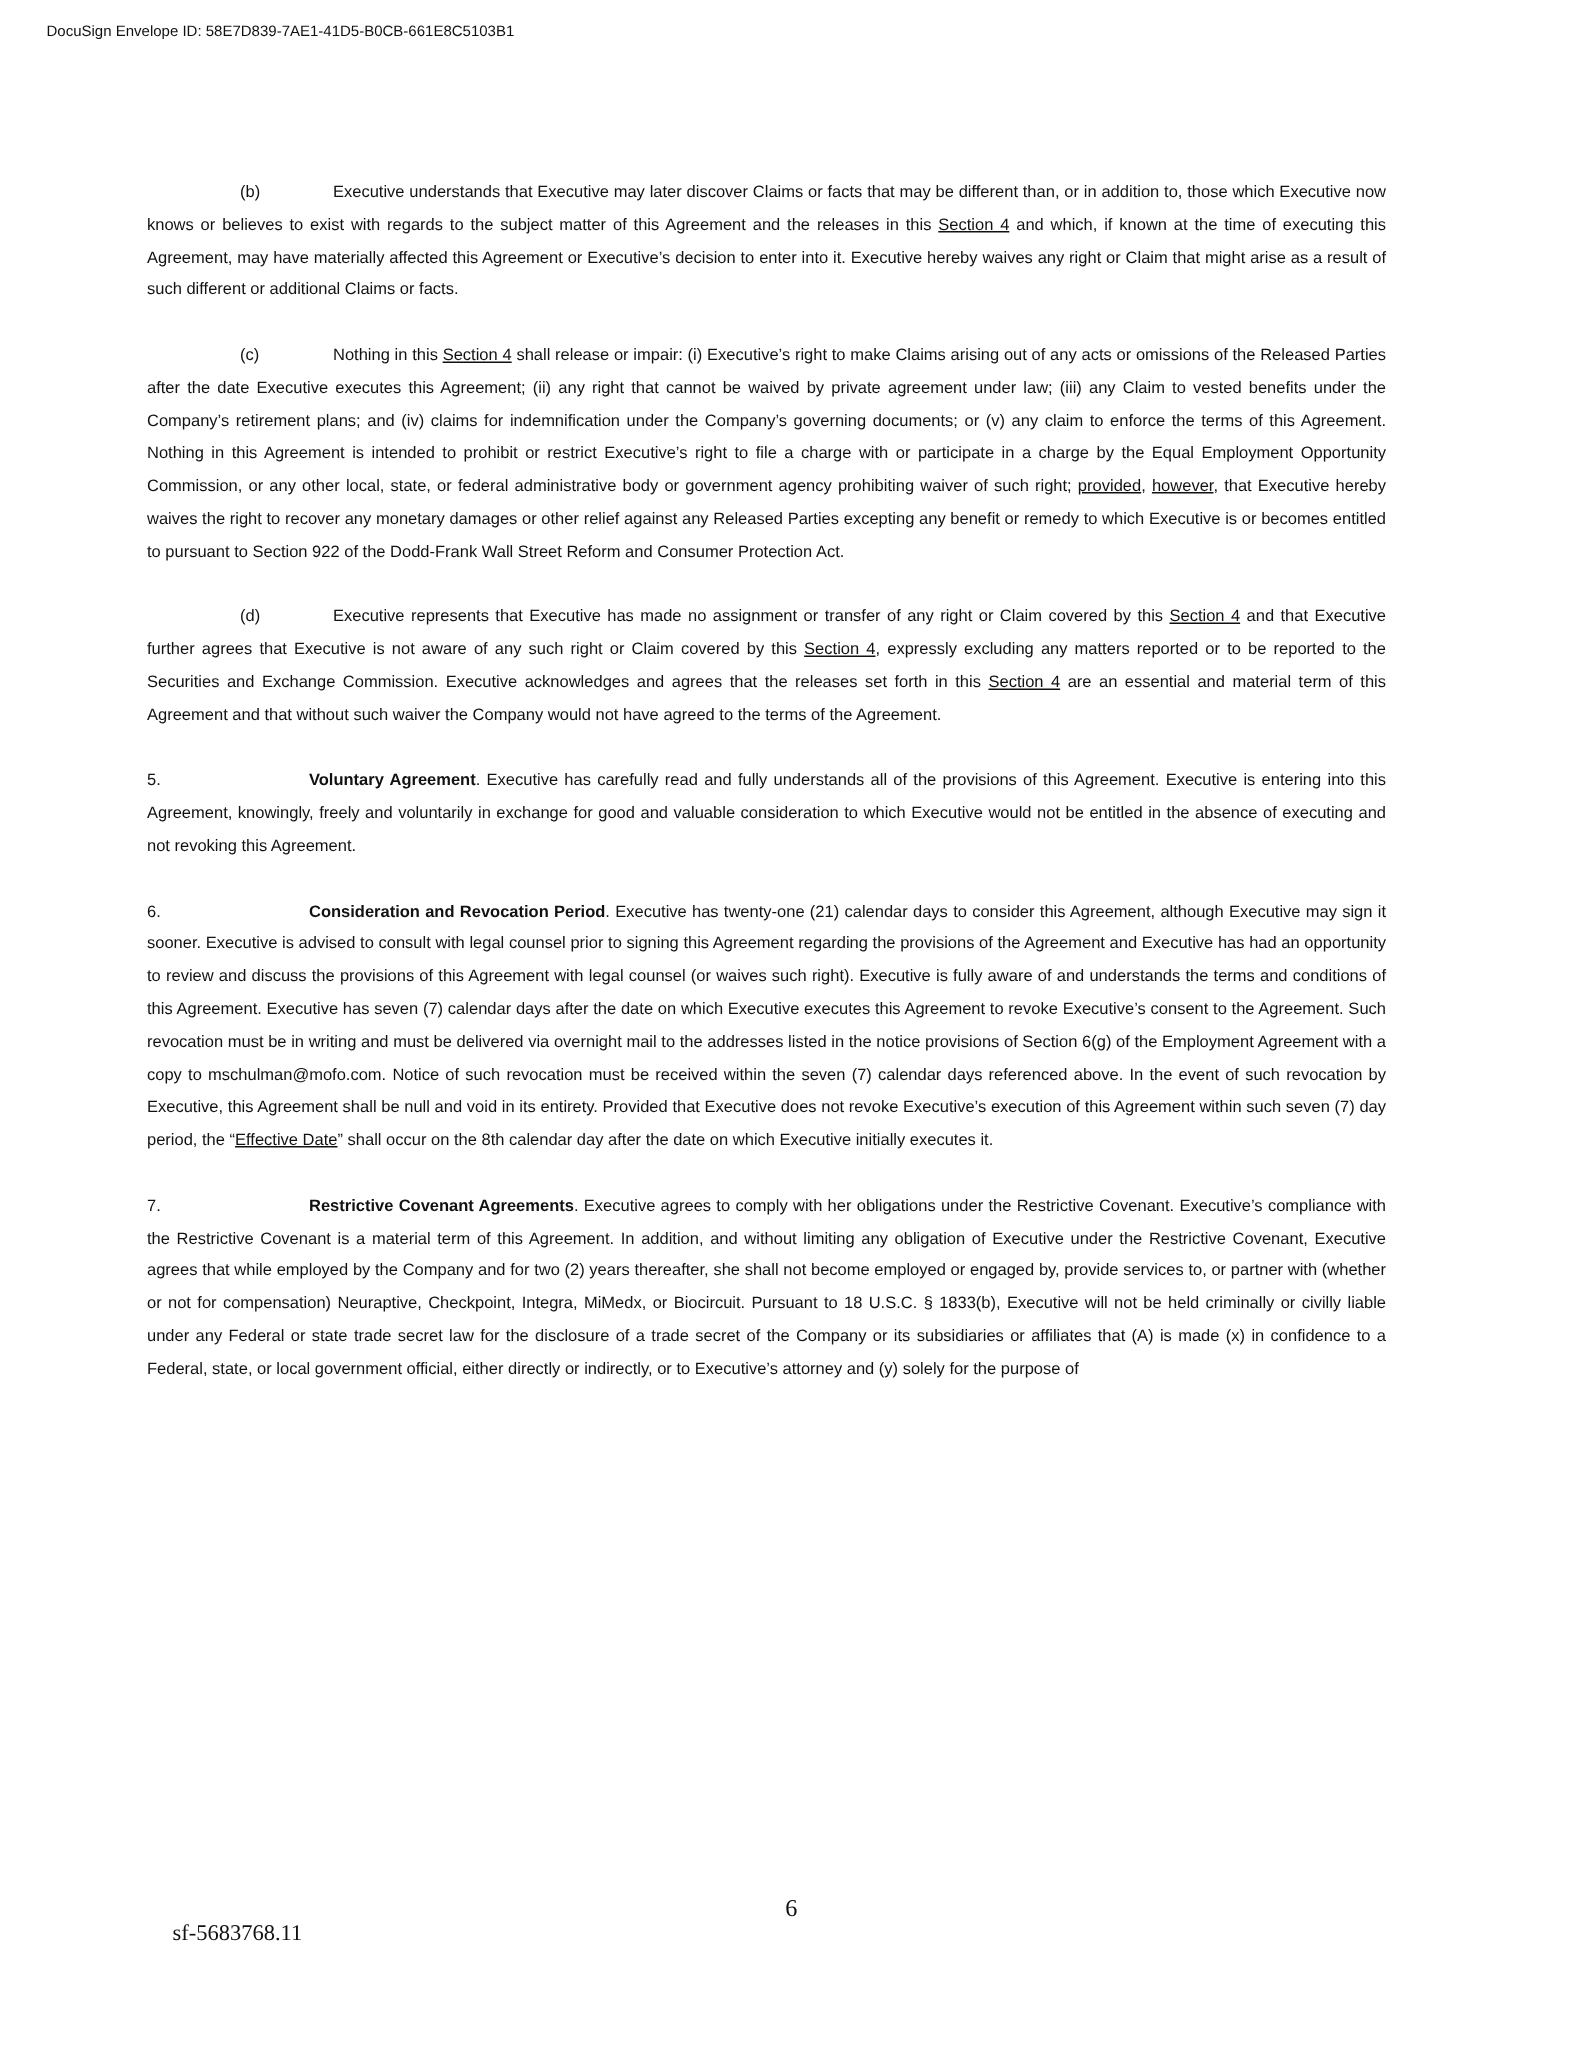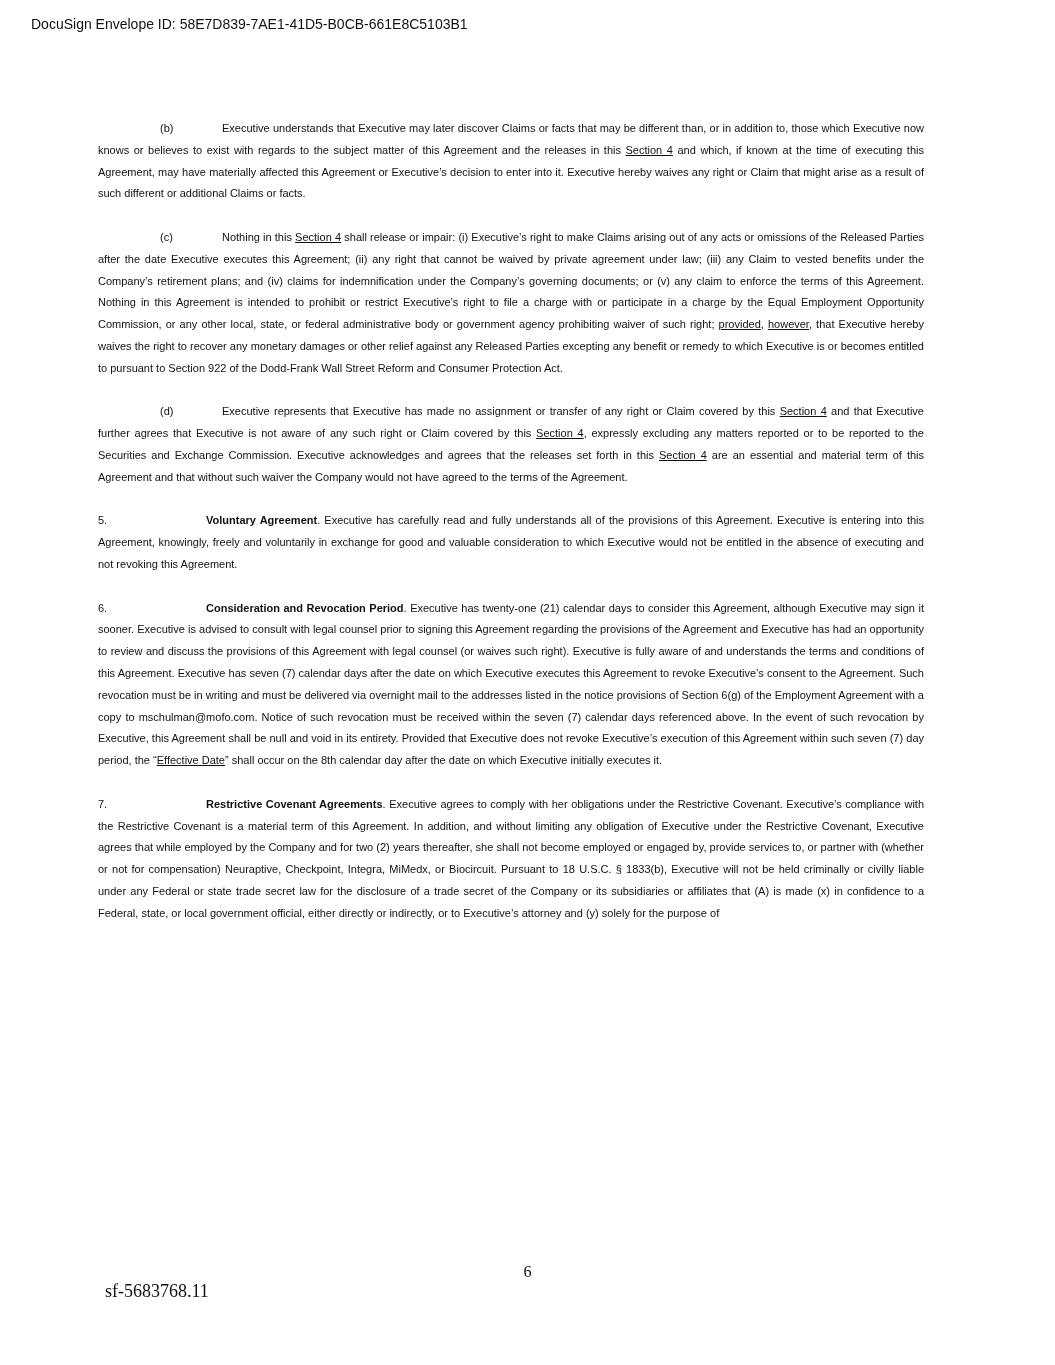--- a/index.html
+++ b/index.html
@@ -12,21 +12,21 @@
       height: 1365px;
       position: relative;
       overflow: hidden;
       color: #111111;
     }
     .envelope-id {
       position: absolute;
       left: 31px;
       top: 16px;
       font-family: "Liberation Sans", sans-serif;
-      font-size: 14px;
+      font-size: 10px;
       color: #111111;
       white-space: nowrap;
     }
     .page-body {
       position: absolute;
       left: 98px;
       top: 118px;
       width: 826px;
       font-family: Liberation Sans, sans-serif;
       font-size: 11px;
@@ -57,24 +57,24 @@
       position: absolute;
       left: 0;
       width: 1055px;
       top: 1263px;
       text-align: center;
       font-family: "Liberation Serif", serif;
       font-size: 16.2px;
     }
     .doc-id {
       position: absolute;
-      left: 105px;
+      left: 115px;
       top: 1281px;
       font-family: "Liberation Serif", serif;
-      font-size: 18px;
+      font-size: 15px;
     }
   </style>
 </head>
 <body>
 
 <div class="envelope-id">DocuSign Envelope ID: 58E7D839-7AE1-41D5-B0CB-661E8C5103B1</div>
 
 <div class="page-body">
 
   <p class="para sub"><span class="marker">(b)</span><span>Executive understands that Executive may later discover Claims or facts that may be different than, or in addition to, those which Executive now knows or believes to exist with regards to the subject matter of this Agreement and the releases in this </span><span class="u">Section 4</span><span> and which, if known at the time of executing this Agreement, may have materially affected this Agreement or Executive’s decision to enter into it. Executive hereby waives any right or Claim that might arise as a result of such different or additional Claims or facts.</span></p>

